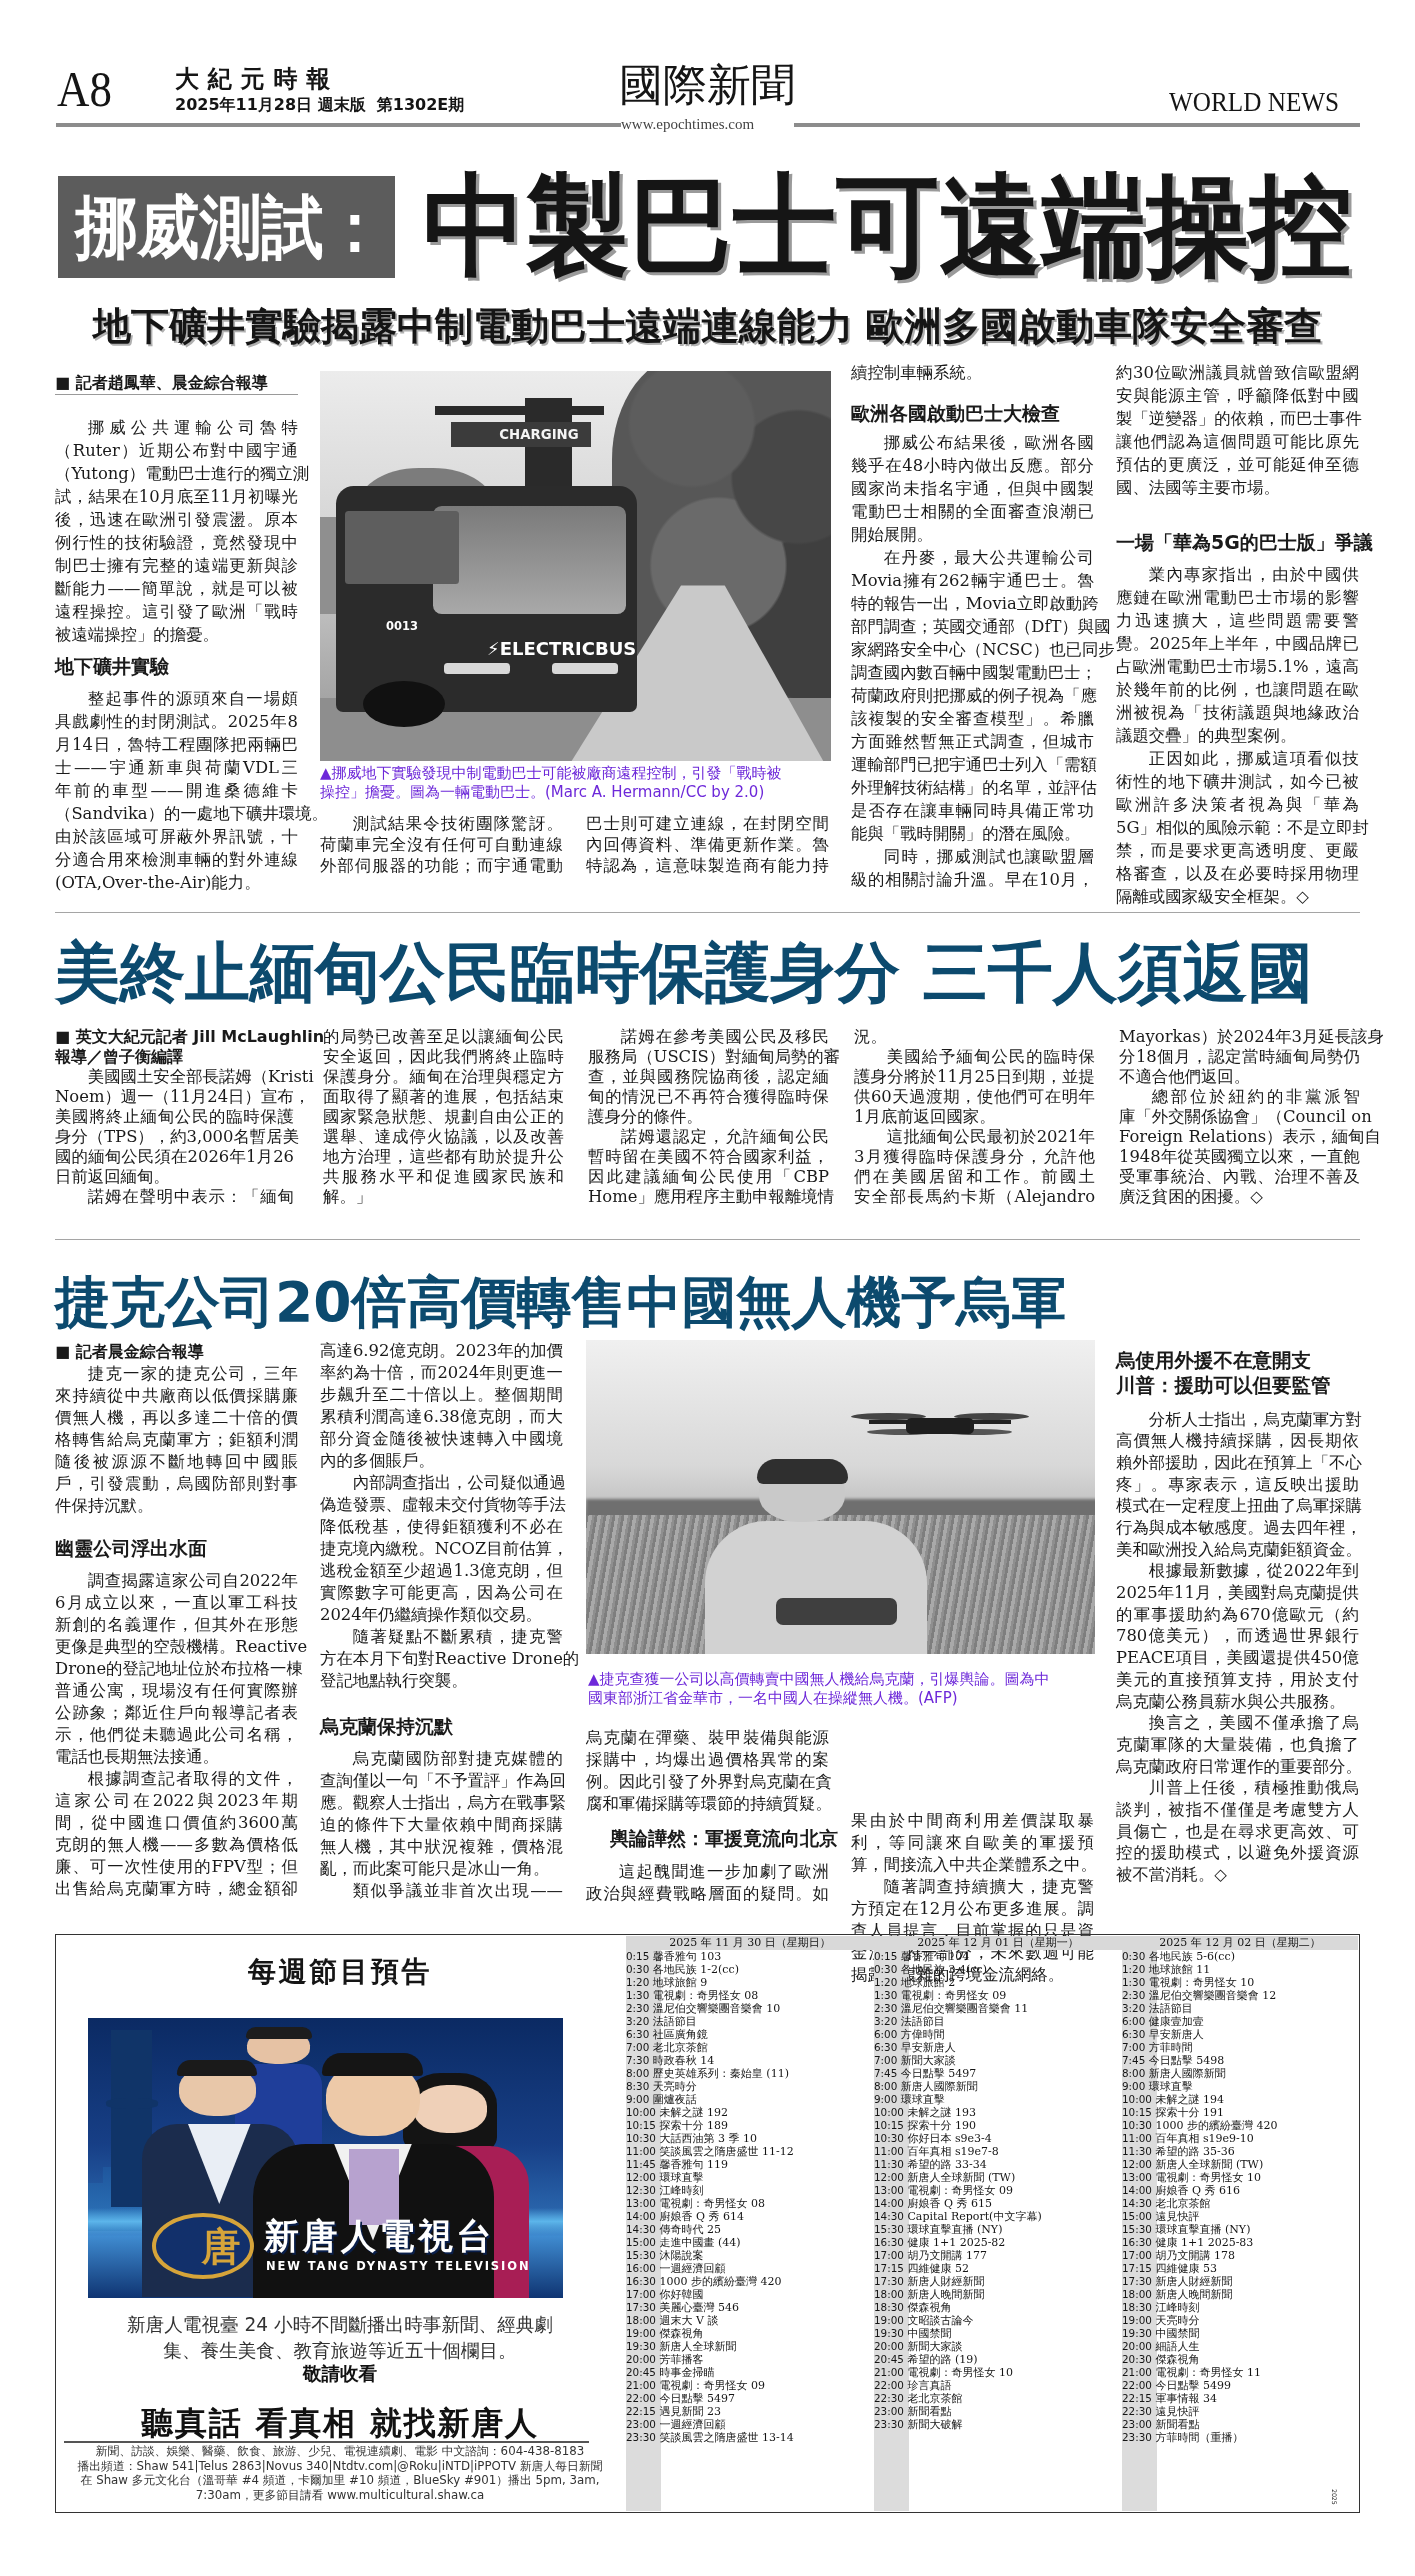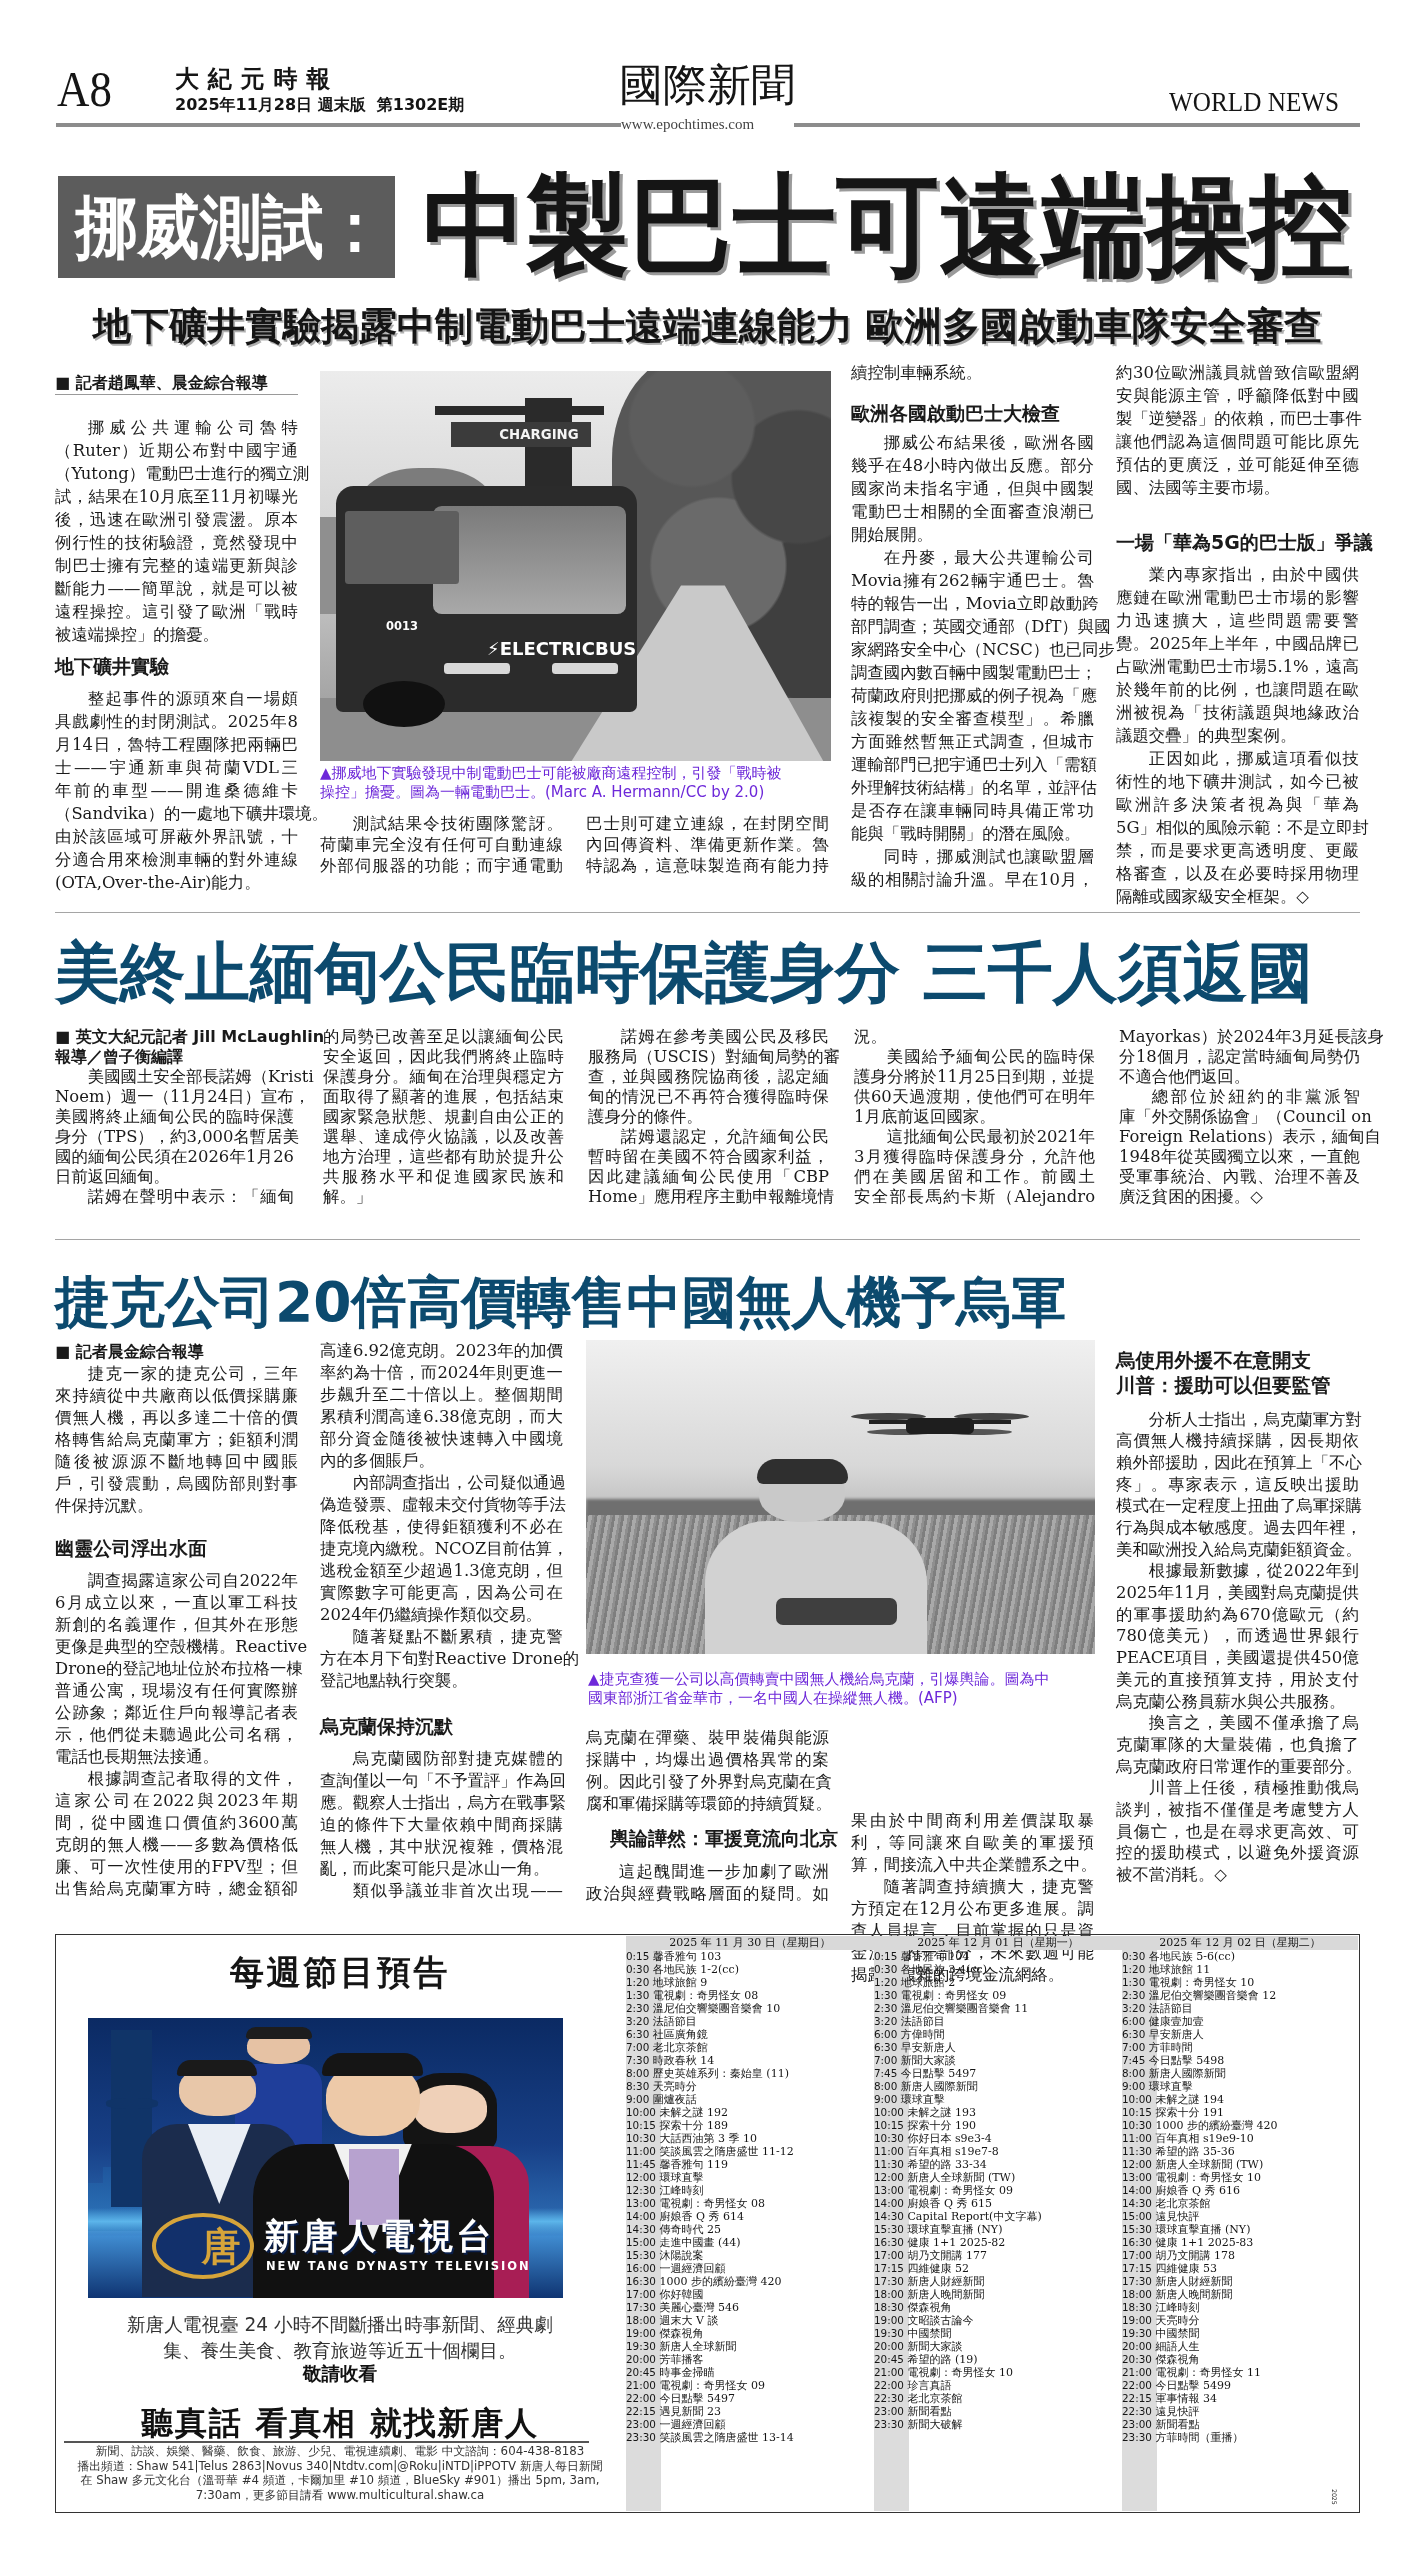--- a/index.html
+++ b/index.html
@@ -45,21 +45,21 @@
 #a3c5 .h{line-height:25px;font-size:19.5px;}
 #a3c5 .h:nth-child(2){margin-bottom:10.6px;}
 .caption{position:absolute;font-family:"DejaVu Sans","Liberation Sans",sans-serif;font-size:15px;line-height:18.6px;color:#6d28d9;white-space:nowrap;}
 
 .photo{position:absolute;overflow:hidden;}
 .photo div{position:absolute;padding-left:36px;}
 #photo-bus{left:320px;top:371px;width:511px;height:390px;background:linear-gradient(180deg,#ececec 0%,#d6d6d6 40%,#b4b4b4 70%,#939393 100%);}
 #photo-drone{left:586px;top:1340px;width:509px;height:314px;background:linear-gradient(180deg,#f0f0f0 0%,#d8d8d8 40%,#c4c4c4 52%,#8c8c8c 56%,#9a9a9a 100%);}
 
 #guide-box{left:55px;top:1934px;width:1305px;height:579px;box-sizing:border-box;border:1.8px solid #333;}
-#ad-title{left:57px;top:1951px;width:566px;text-align:center;font-family:"DejaVu Sans",sans-serif;font-weight:bold;font-size:34px;line-height:42px;letter-spacing:2.7px;}
+#ad-title{left:57px;top:1951px;width:566px;text-align:center;font-family:"DejaVu Sans",sans-serif;font-weight:bold;font-size:28px;line-height:42px;letter-spacing:2.7px;}
 #ad-image{left:88px;top:2018px;width:475px;height:280px;background:linear-gradient(180deg,#0b2a63 0%,#173f86 45%,#2a66ad 70%,#3f8bd0 78%,#0f3472 100%);}
 .ad-desc{left:57px;width:566px;text-align:center;font-family:"DejaVu Sans",sans-serif;color:#333;white-space:nowrap;}
 #ad-desc{top:2312px;font-size:18.6px;line-height:26px;}
 #ad-invite{top:2362px;font-size:18.6px;line-height:23px;font-weight:bold;color:#111;}
 #ad-slogan{top:2404px;font-size:32px;line-height:39px;font-weight:bold;color:#111;letter-spacing:1.8px;}
 #ad-rule{left:64px;top:2441px;width:525px;height:1.8px;background:#555;}
 #ad-footer{top:2444px;font-size:11.8px;line-height:14.6px;color:#333;}
 .sched{position:absolute;top:1936px;height:575px;font-family:"DejaVu Serif",serif;}
 .sched-head{height:14px;line-height:14px;background:#d9d9d9;font-size:11px;text-align:center;white-space:nowrap;}
 .sched-strip{position:absolute;left:0;top:14px;bottom:0;width:35px;background:#dcdcdc;}

